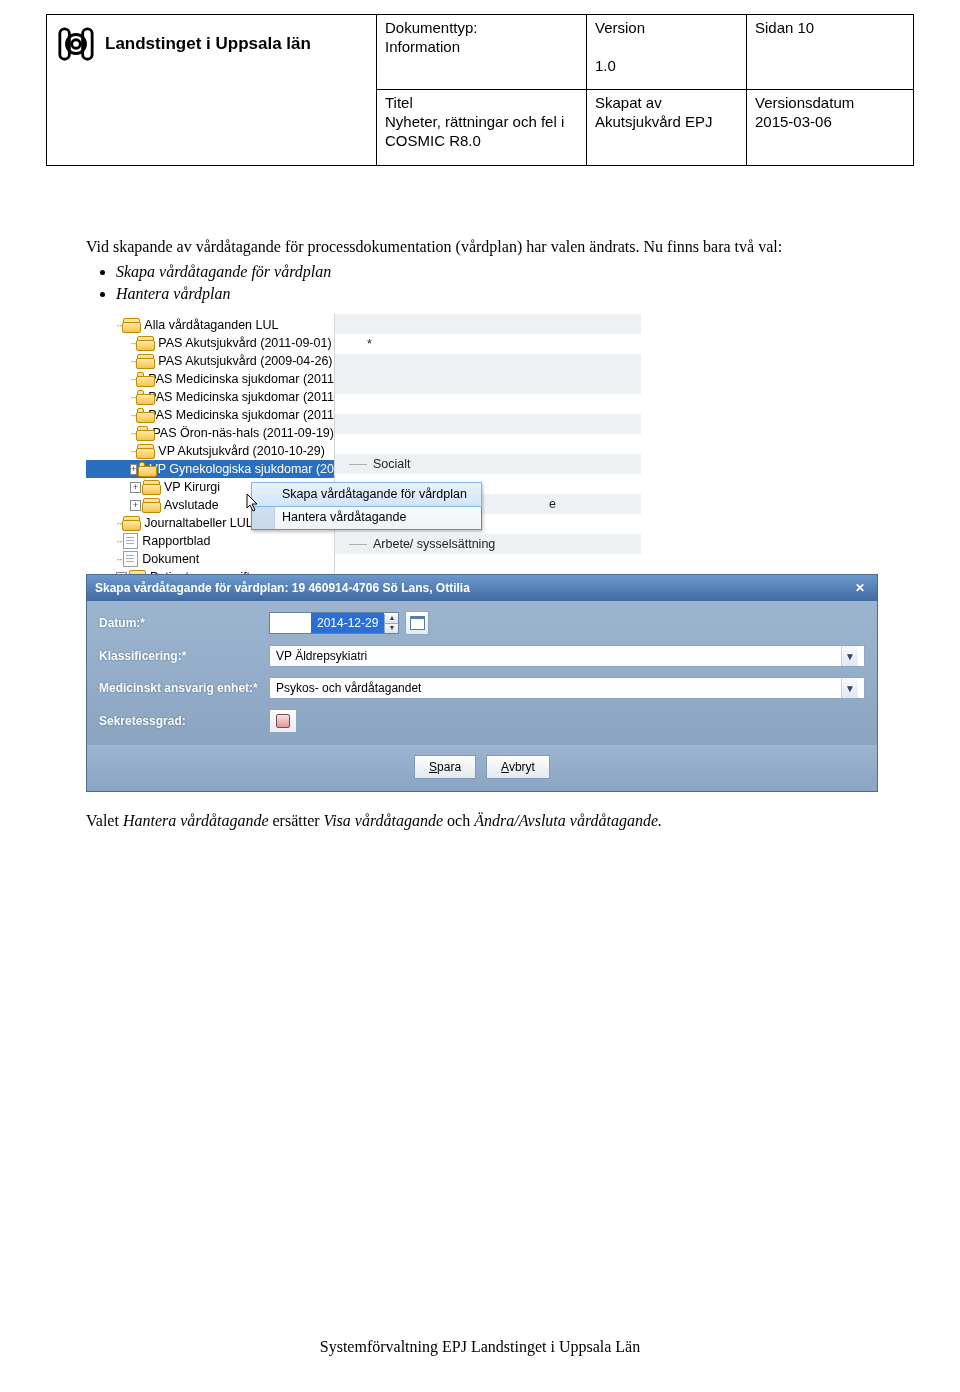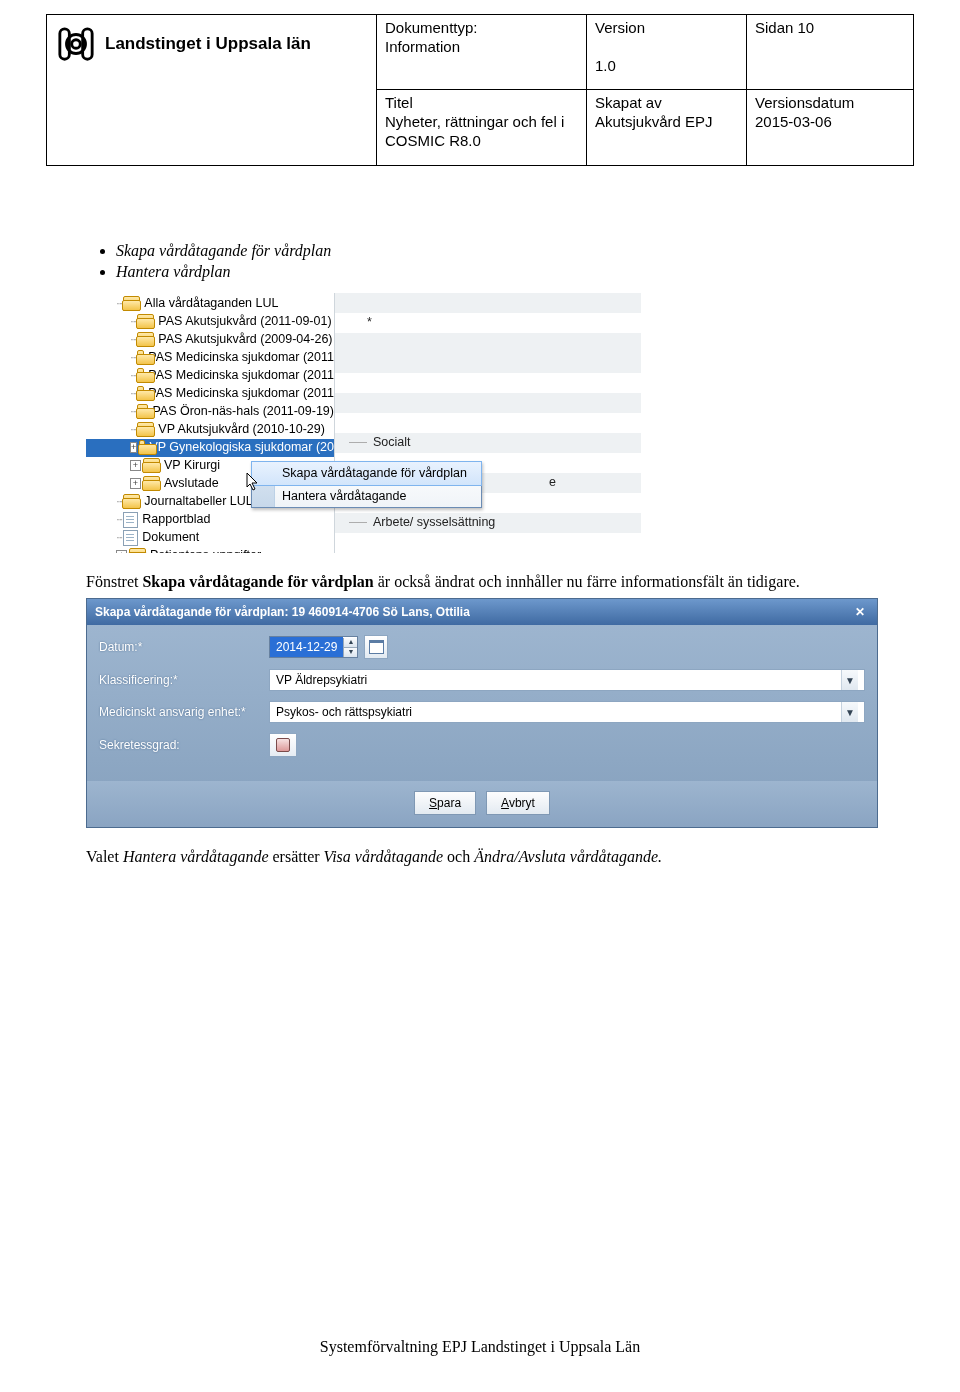--- a/index.html
+++ b/index.html
@@ -51,27 +51,27 @@
   .dlgtitle{height:26px;background:linear-gradient(#6d98cc,#3f6aa2);color:#fff;font-weight:700;display:flex;align-items:center;padding:0 8px;justify-content:space-between;}
   .closex{width:18px;height:16px;font-family:Arial;text-align:center;color:#fff;}
   .dlgbody{padding:10px 12px 2px 12px;}
   .dlgrow{display:flex;align-items:center;margin-bottom:10px;}
   .dlglabel{width:170px;color:#fff;text-shadow:0 0 2px #4c6b8f;color:#f8f8f8;}
   .dlglabel{color:#fff;}
   .dlglabel{color:#f8f9fa;}
   .dlglabel{color:#fff;}
   .dlglabel{color:#fff;}
   
-  .shot2 .dlglabel{color:#fff;font-weight:400;}
+  .shot2 .dlglabel{color:#fff;font-weight:700;}
   .shot2{color:#000;}
   .shot2 .dlglabel{color:#fefefe;}
   .shot2 .dlglabel{color:#f5f5f5;}
   .shot2 .dlglabel{color:#fff;}
   
-  .datebox{display:inline-flex;align-items:center;border:1px solid #6781a0;background:#fff;height:20px;}
+  .datebox{display:inline-flex;align-items:center;border:1px solid #6781a0;background:#fff;height:20px;padding-left:41px;}
   .datehl{background:#2a6fd6;color:#fff;padding:0 6px;height:20px;display:flex;align-items:center;}
   .spin{width:14px;display:flex;flex-direction:column;}
   .spin .sbtn{height:9px;border-left:1px solid #9ab;background:linear-gradient(#f9fbfd,#dbe4ee);font-size:7px;text-align:center;line-height:8px;color:#345;}
   .spin .sbtn+.sbtn{border-top:1px solid #9ab;}
   .calbtn{width:22px;height:22px;margin-left:6px;border:1px solid #8da6c1;background:linear-gradient(#fff,#e2eaf2);display:flex;align-items:center;justify-content:center;}
   .calico{width:13px;height:12px;border:1px solid #5b7ca4;background:#fff;position:relative;}
   .calico::before{content:"";position:absolute;left:-1px;right:-1px;top:-1px;height:3px;background:#5b7ca4;}
   .txtin{flex:1;height:20px;border:1px solid #8da6c1;background:#fff;padding:0 6px;display:flex;align-items:center;justify-content:space-between;gap:44px;}
   .ddarrow{width:16px;text-align:center;color:#345;font-size:10px;border-left:1px solid #c5d2df;height:100%;display:flex;align-items:center;justify-content:center;background:linear-gradient(#f6f9fc,#e0e8f0);}
   .stampbtn{width:26px;height:22px;border:1px solid #8da6c1;background:linear-gradient(#fff,#e6ecf3);display:flex;align-items:center;justify-content:center;}
@@ -83,21 +83,21 @@
   
   .footer{position:absolute;bottom:36px;left:0;right:0;text-align:center;font-size:16px;}
   .shot2 .dlglabel{color:#fff;}
   .shot2{background:linear-gradient(#8aa4c2 0,#8aa4c2 26px,#f0f3f6 26px,#e3e9ef 100%);}
   .shot2 .dlgbody{background:transparent;}
   .shot2 .dlglabel{color:#fff;}
   .dlgrow .dlglabel{color:#fff;}
   .shot2{background:#fff;}
   .dlgbody{background:linear-gradient(#9db5cf,#8aa4c2);}
   .dlgbody .dlglabel{color:#fff;}
-  .dlgbtns{background:linear-gradient(#9db5cf,#8aa4c2);margin-top:12px;}
+  .dlgbtns{background:linear-gradient(#9db5cf,#8aa4c2);}
   
   .shot2-inner{background:linear-gradient(#9db5cf,#85a0bd);}
 </style>
 </head>
 <body>
 
 <div class="page">
 
   <table class="hdr">
     <colgroup>
@@ -142,20 +142,21 @@
       </td>
       <td>
         <span>Versionsdatum</span><br>
         <span>2015-03-06</span>
       </td>
     </tr>
   </tbody>
     </table>
 
   <div class="body">
+    <div>Vid skapande av vårdåtagande för processdokumentation (vårdplan) har valen ändrats. Nu finns bara två val:</div>
     <ul class="b">
       <li>Skapa vårdåtagande för vårdplan</li>
       <li>Hantera vårdplan</li>
     </ul>
 
     <div class="shot1">
       <div class="tree" id="tree">
           <div class="tnode ind2">
             <span class="dots">····</span>
             <div class="ticon open"></div>
@@ -261,23 +262,20 @@
           <path d="M1 1 L1 15 L4 12 L7 18 L9 17 L6 11 L11 11 Z" fill="#fff" stroke="#000" stroke-width="1"></path>
         </svg>
 
       <div class="ctx">
         <div class="band"></div>
         <div class="ctx-item hl">Skapa vårdåtagande för vårdplan</div>
         <div class="ctx-item">Hantera vårdåtagande</div>
       </div>
     </div>
 
-    <div class="para">
-      <span>Fönstret </span><span class="boldrun">Skapa vårdåtagande för vårdplan</span><span> är också ändrat och innhåller nu färre informationsfält än tidigare.</span>
-    </div>
 
     <div class="shot2">
       <div class="dlgtitle">
         <span>Skapa vårdåtagande för vårdplan: 19 460914-4706 Sö Lans, Ottilia</span>
         <span class="closex">✕</span>
       </div>
       <div class="shot2-inner">
       <div class="dlgbody">
         <div class="dlgrow">
           <div class="dlglabel">Datum:*</div>
@@ -295,21 +293,21 @@
         <div class="dlgrow">
           <div class="dlglabel">Klassificering:*</div>
           <div class="txtin">
                 <span>VP Äldrepsykiatri</span>
                 <span class="ddarrow">▼</span>
               </div>
         </div>
         <div class="dlgrow">
           <div class="dlglabel">Medicinskt ansvarig enhet:*</div>
           <div class="txtin">
-                <span>Psykos- och rättspsykiatri</span>
+                <span>Psykos- och vårdåtagandet</span>
                 <span class="ddarrow">▼</span>
               </div>
         </div>
         <div class="dlgrow">
           <div class="dlglabel">Sekretessgrad:</div>
           <div class="stampbtn">
                 <div class="stampico"></div>
               </div>
         </div>
       </div>

